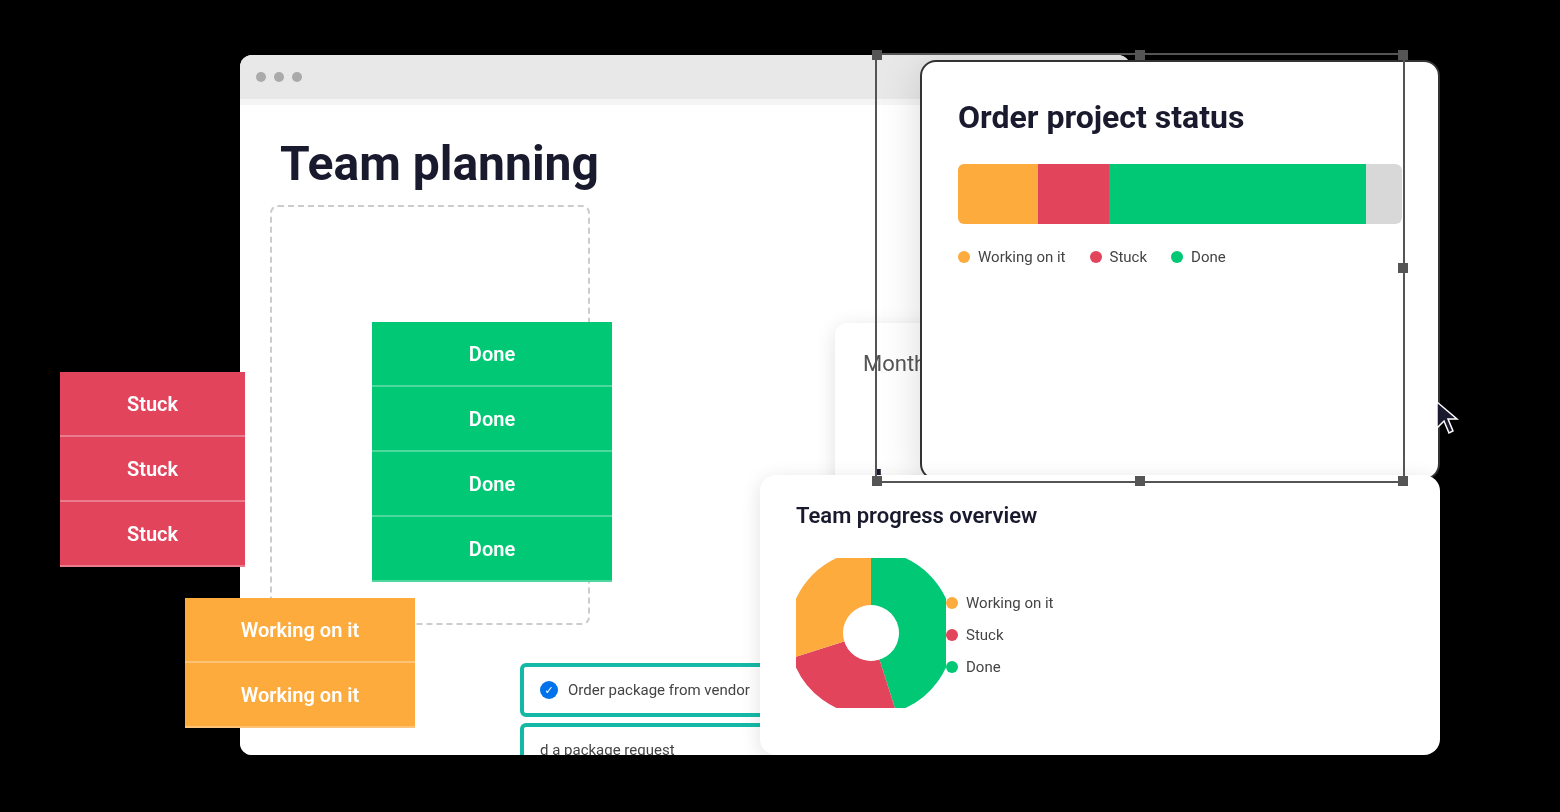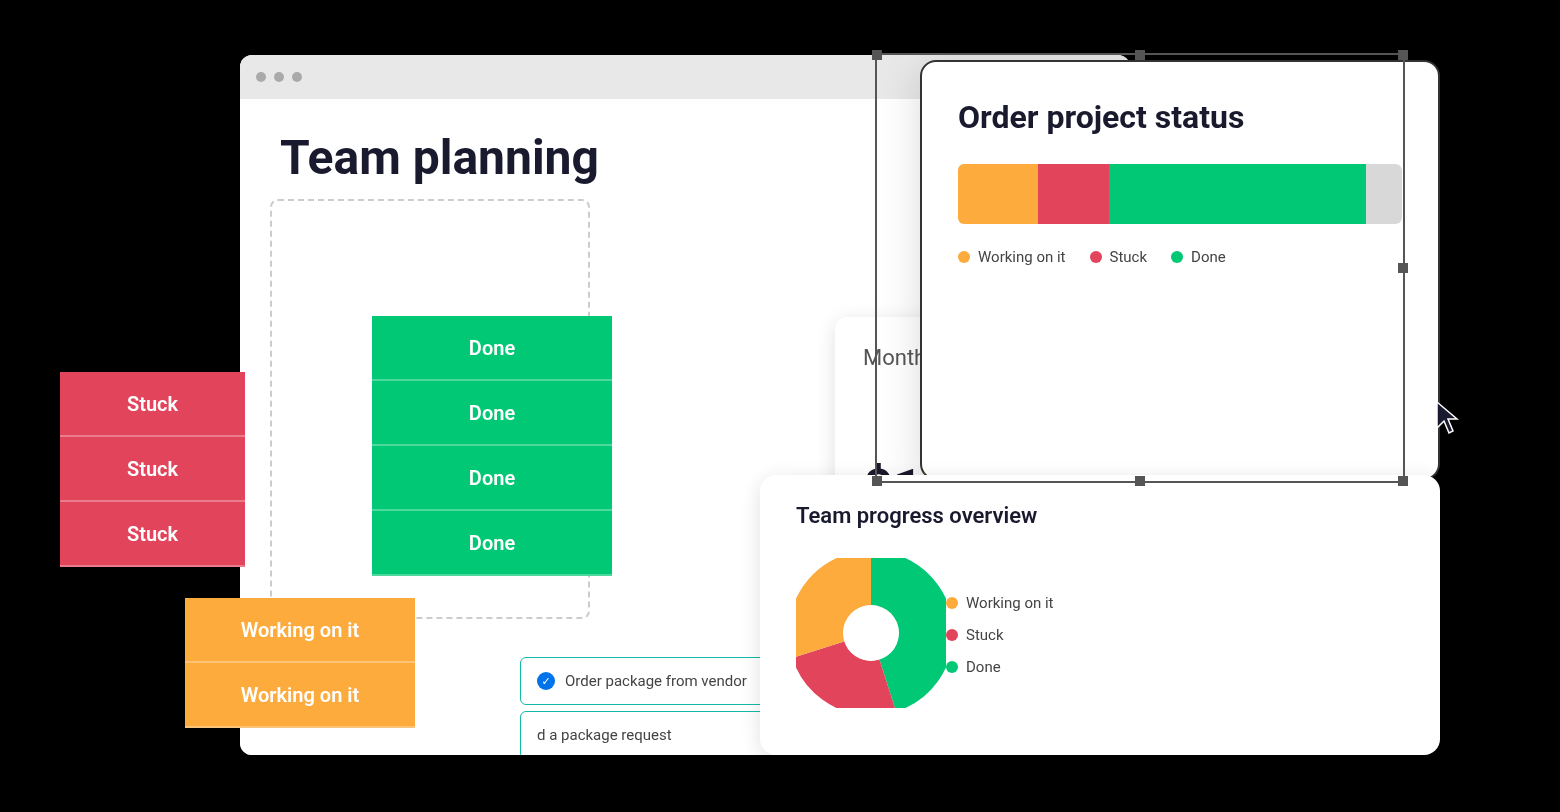--- a/index.html
+++ b/index.html
@@ -45,20 +45,21 @@
       width: 10px;
       height: 10px;
       border-radius: 50%;
       background: #aaa;
     }
 
     .browser-content {
       padding: 30px 40px;
       background: #fff;
       height: calc(100% - 44px);
+      margin-top: 6px;
     }
 
     .page-title {
       font-size: 48px;
       font-weight: 700;
       color: #1a1a2e;
       margin-bottom: 30px;
     }
 
     
@@ -152,21 +153,21 @@
     
     .task-list {
       position: absolute;
       left: 280px;
       top: 558px;
       width: 460px;
     }
 
     .task-row {
       background: #fff;
-      border: 1px solid #14b8a6;
+      border: 4px solid #14b8a6;
       border-radius: 6px;
       padding: 14px 16px;
       margin-bottom: 6px;
       font-size: 15px;
       color: #444;
       display: flex;
       align-items: center;
       gap: 10px;
     }
 

